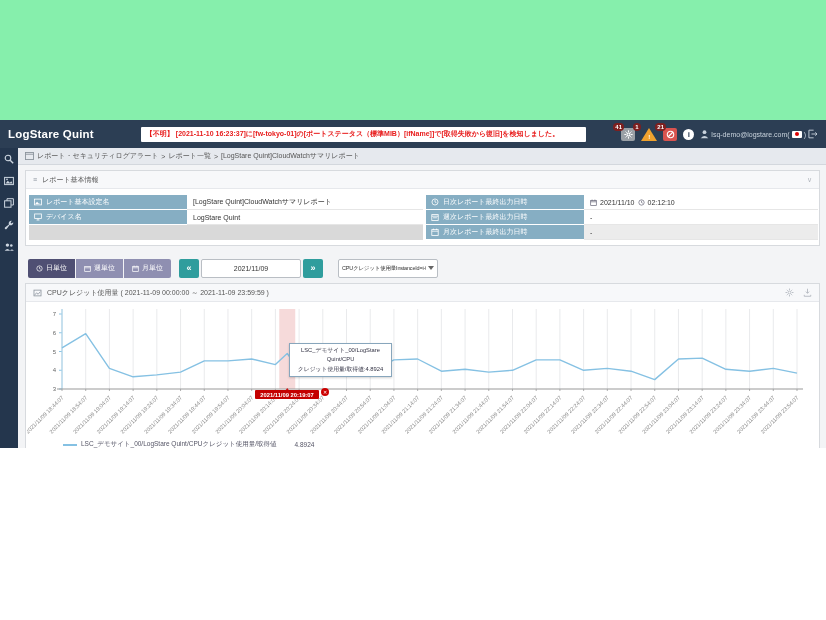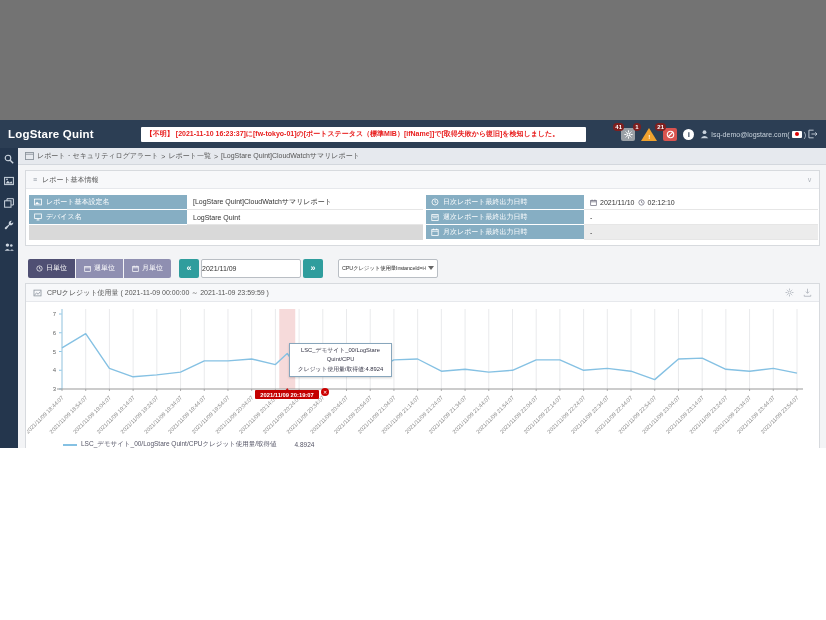--- a/index.html
+++ b/index.html
@@ -1,17 +1,17 @@
 <!DOCTYPE html>
 <html><head>
 <meta charset="utf-8">
 <style>
   * { margin:0; padding:0; box-sizing:border-box; }
   body { background:#fff; font-family:"Liberation Sans","DejaVu Sans",sans-serif; }
-  #app { position:relative; width:826px; height:448px; background:#737373; overflow:hidden; }
+  #app { position:relative; width:826px; height:448px; background:#86efac; overflow:hidden; }
 
   
   #navbar { position:absolute; top:120px; left:0; width:826px; height:28px;
             background:#2c3e54; display:flex; align-items:center; }
   .brand { margin-left:8px; color:#fff; font-size:11.5px; font-weight:bold; letter-spacing:.2px; white-space:nowrap; }
   .alert-box { margin-left:47px; width:445px; height:15px; background:#fff; border-radius:1px;
                display:flex; align-items:center; padding:0 5px; overflow:hidden; }
   .alert-box span { font-size:7px; font-weight:bold; color:#e81c1c; white-space:nowrap; }
   .nav-right { margin-left:auto; margin-right:8px; display:flex; align-items:center; gap:6px; }
   .nav-ico { position:relative; width:14px; height:13px; border-radius:2px;
@@ -69,21 +69,21 @@
   .unit-btn { height:19px; padding:0 8px; color:#fff; font-size:7px; border:none;
               display:flex; align-items:center; gap:3px; margin-right:1px; cursor:pointer; }
   .unit-btn.active { background:#4f4f73; }
   .unit-btn.inactive { background:#8f8fb1; }
   .unit-btn:first-child { border-radius:2px 0 0 2px; margin-left:3px; }
   .unit-btn.last { border-radius:0 2px 2px 0; }
   .arrow-btn { width:20px; height:19px; background:#2f9d9d; color:#fff; border:none; border-radius:2px;
                font-size:9px; font-weight:bold; display:flex; align-items:center; justify-content:center; cursor:pointer; }
   #prev-btn { margin-left:7px; }
   #date-input { width:100px; height:19px; margin:16px 2px; border:1px solid #b9bec4; border-radius:2px;
-                font-size:7px; color:#333; font-family:inherit; }
+                font-size:7px; color:#333; text-align:center; font-family:inherit; }
   .select-box { margin-left:15px; width:100px; height:19px; background:#fff; border:1px solid #b9bec4;
                 border-radius:2px; display:flex; align-items:center; padding:0 3px; overflow:hidden; }
   .select-box .sel-text { font-size:5.5px; letter-spacing:-.2px; color:#333; white-space:nowrap;
                           overflow:hidden; flex:1; }
   .sel-caret { width:0; height:0; border-left:3px solid transparent; border-right:3px solid transparent;
                border-top:4px solid #666; margin-left:2px; }
 
   
   #chart-panel { top:283px; left:25px; width:795px; height:175px; }
   #chart-svg { position:absolute; left:1px; top:18px; }

